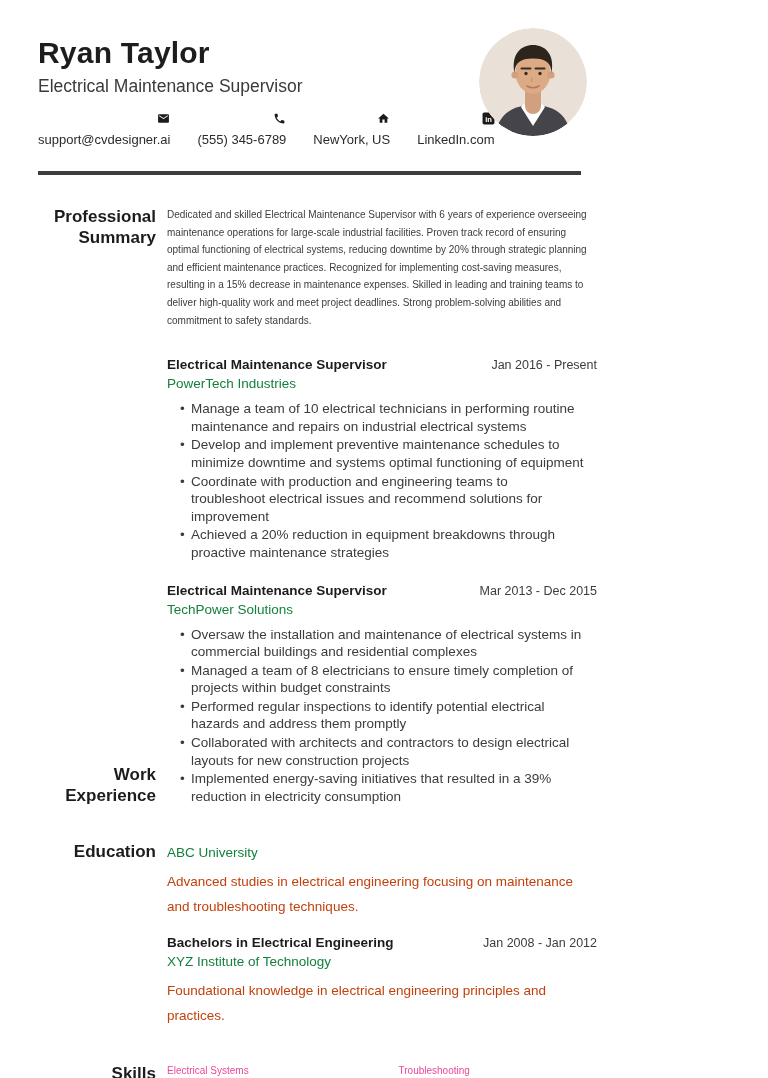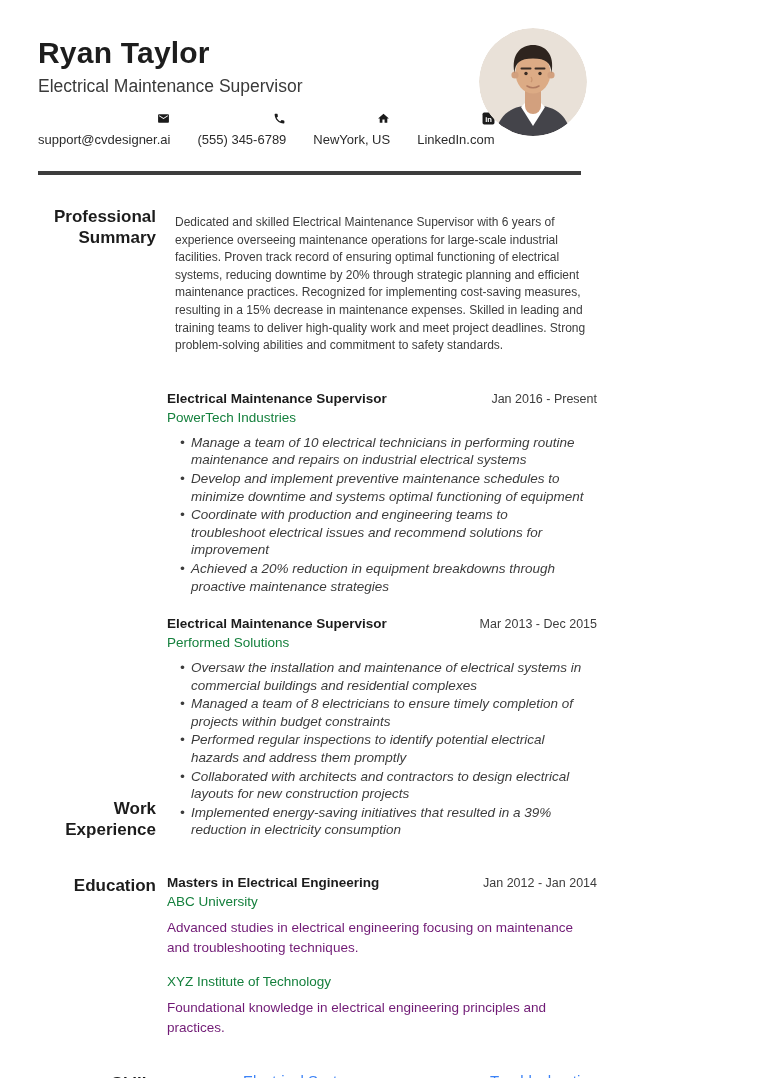--- a/index.html
+++ b/index.html
@@ -28,40 +28,40 @@
     flex:0 0 134px; text-align:right; font-weight:bold;
     font-size:17px; line-height:21px; color:#1c1c1c;
   }
   .section-content { flex:1; margin-left:11px; min-width:0; }
 
   #summary-section   { margin-top:31px; }
   #experience-section{ margin-top:28px;align-items:flex-end; }
   #education-section { margin-top:35px; }
   #skills-section    { margin-top:35px; }
 
-  .summary-text { margin:8px; font-size:12px; line-height:17.6px; color:#3c3c3c; }
+  .summary-text { margin:0; font-size:10px; line-height:17.6px; color:#3c3c3c; }
 
   
   .entry-head { display:flex; justify-content:space-between; align-items:baseline; }
   .entry-title { font-size:13.5px; font-weight:bold; color:#1c1c1c; }
   .entry-dates { font-size:12.5px; color:#3c3c3c; white-space:nowrap; margin-left:12px; }
   .entry-sub { margin-top:4px; font-size:13.5px; color:#15803d; }
-  .bullets { list-style:none; margin:9px 12px 0 0; padding:0 0 0 13px;font-style:italic; }
+  .bullets { list-style:none; margin:9px 12px 0 0; padding:0 0 0 13px; }
   .bullets li {
     position:relative; padding-left:11px; font-size:13.5px;
     line-height:17.6px; color:#3c3c3c; margin-bottom:1px;
   }
   .bullets li::before { content:"\2022"; position:absolute; left:0; top:0; color:#3c3c3c; }
   .job + .job { margin-top:21px; }
   .degree + .degree { margin-top:16px; }
-  .degree-desc { margin-top:9px; font-size:13.5px; line-height:20px; color:#701a75; }
+  .degree-desc { margin-top:9px; font-size:13.5px; line-height:25px; color:#c2410c; }
 
   
   .skills-grid { display:grid; grid-template-columns:1fr 1fr; column-gap:33px; row-gap:9px; }
-  .skill-name { font-size:15px; line-height:16px; color:#3b82f6;text-align:right; }
+  .skill-name { font-size:10px; line-height:16px; color:#ec4899; }
   .skill-bar { display:flex; gap:6px; margin-top:7px; height:6px; padding-right:3px; }
   .seg { flex:1; transform:skewX(-20deg); }
 </style>
 </head>
 <body>
 
 <div class="page">
 
   <div class="header">
     <h1 class="name">Ryan Taylor</h1>
@@ -145,44 +145,44 @@
             <li>Develop and implement preventive maintenance schedules to minimize downtime and systems optimal functioning of equipment</li>
             <li>Coordinate with production and engineering teams to troubleshoot electrical issues and recommend solutions for improvement</li>
             <li>Achieved a 20% reduction in equipment breakdowns through proactive maintenance strategies</li>
           </ul>
   </div>
         <div class="job">
     <div class="entry-head">
       <div class="entry-title">Electrical Maintenance Supervisor</div>
       <div class="entry-dates">Mar 2013 - Dec 2015</div>
     </div>
-    <div class="entry-sub">Performed Solutions</div>
+    <div class="entry-sub">TechPower Solutions</div>
     <ul class="bullets">
             <li>Oversaw the installation and maintenance of electrical systems in commercial buildings and residential complexes</li>
             <li>Managed a team of 8 electricians to ensure timely completion of projects within budget constraints</li>
             <li>Performed regular inspections to identify potential electrical hazards and address them promptly</li>
             <li>Collaborated with architects and contractors to design electrical layouts for new construction projects</li>
             <li>Implemented energy-saving initiatives that resulted in a 39% reduction in electricity consumption</li>
           </ul>
   </div>
       </div>
   </div>
 
   <div class="section" id="education-section">
     <div class="section-label">Education</div>
     <div class="section-content" id="degrees-container">
         <div class="degree">
-    <div class="entry-head">
-      <div class="entry-title">Masters in Electrical Engineering</div>
-      <div class="entry-dates">Jan 2012 - Jan 2014</div>
-    </div>
     <div class="entry-sub">ABC University</div>
     <div class="degree-desc">Advanced studies in electrical engineering focusing on maintenance and troubleshooting techniques.</div>
   </div>
         <div class="degree">
+    <div class="entry-head">
+      <div class="entry-title">Bachelors in Electrical Engineering</div>
+      <div class="entry-dates">Jan 2008 - Jan 2012</div>
+    </div>
     <div class="entry-sub">XYZ Institute of Technology</div>
     <div class="degree-desc">Foundational knowledge in electrical engineering principles and practices.</div>
   </div>
       </div>
   </div>
 
   <div class="section" id="skills-section">
     <div class="section-label">Skills</div>
     <div class="section-content skills-grid" id="skills-container">
         <div class="skill">

